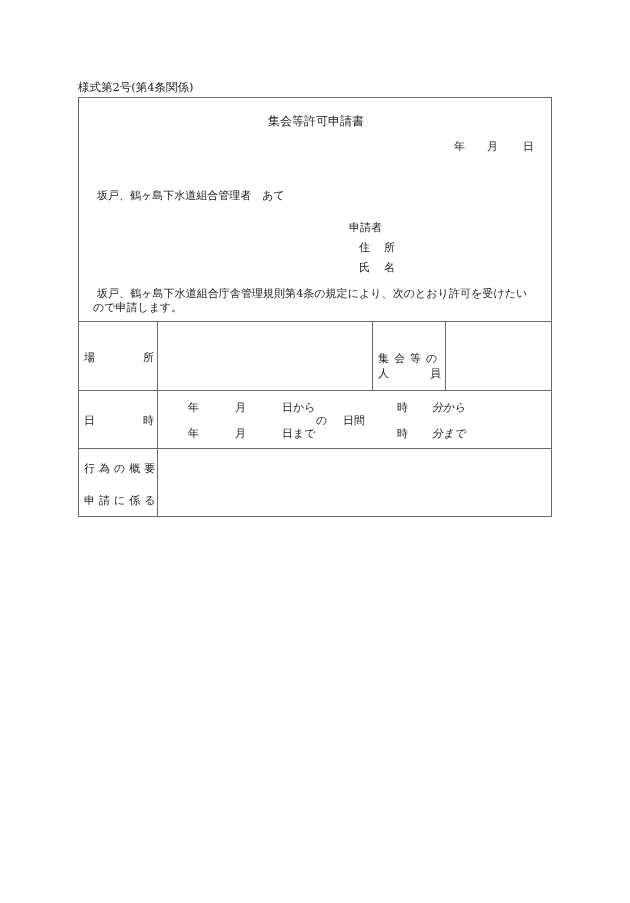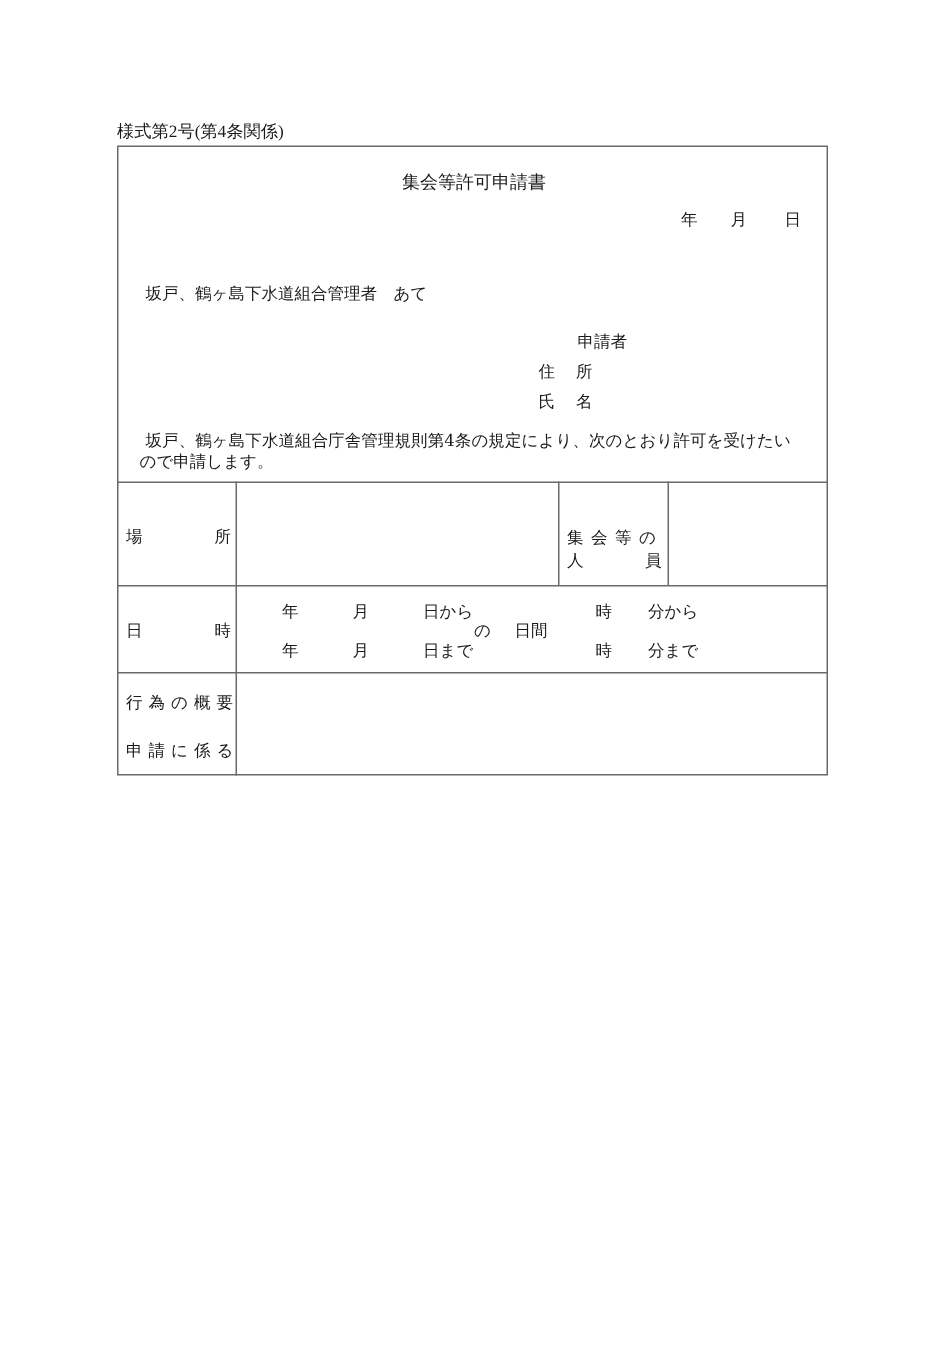--- a/index.html
+++ b/index.html
@@ -11,41 +11,41 @@
       width: 630px;
       height: 903px;
       position: relative;
       font-family: "DejaVu Serif", "Liberation Serif", serif;
       color: #1a1a1a;
       font-size: 11px;
       overflow: hidden;
     }
     .abs { position: absolute; white-space: nowrap; }
     .form-ref {
-      left: 78px; top: 80px; font-size: 11.5px; font-family: Liberation Serif, serif;
+      left: 78px; top: 80px; font-size: 11.5px;
     }
     .outer {
       position: absolute;
       left: 78px; top: 97px;
       width: 474px; height: 420px;
       border: 1px solid #6a6a6a;
       box-sizing: border-box;
     }
     .hline {
       position: absolute; height: 0; border-top: 1px solid #6a6a6a;
     }
     .vline {
       position: absolute; width: 0; border-left: 1px solid #6a6a6a;
     }
     .title { left: 268px; top: 113px; font-size: 12px; }
     .date-y { left: 454px; top: 139px; }
     .date-m { left: 487px; top: 139px; }
     .date-d { left: 523px; top: 139px; }
     .addressee { left: 97px; top: 188px; }
-    .applicant { left: 349px; top: 220px; margin-left: 36px; }
+    .applicant { left: 349px; top: 220px; }
     .addr-l1 { left: 359px; top: 240px; }
     .addr-l2 { left: 384px; top: 240px; }
     .name-l1 { left: 359px; top: 260px; }
     .name-l2 { left: 384px; top: 260px; }
     .body1 { left: 97px; top: 286px; letter-spacing: 0.05px; }
     .body2 { left: 93px; top: 300px; }
 
     .lbl-place-1 { left: 84px; top: 350px; }
     .lbl-place-2 { left: 143px; top: 350px; }
     .lbl-num-1 { left: 378px; top: 334px; letter-spacing: 5px; margin-top: 17px; }
@@ -57,21 +57,21 @@
     .dt { font-size: 11px; }
     .r1 { top: 400px; }
     .r2 { top: 426px; }
     .rm { top: 413px; }
     .c-y { left: 188px; }
     .c-m { left: 235px; }
     .c-d { left: 282px; }
     .c-no { left: 316px; }
     .c-days { left: 343px; }
     .c-h { left: 397px; }
-    .c-min { left: 432px; }
+    .c-min { left: 432px; font-style: italic; }
 
     .lbl-sum-1 { left: 84px; top: 461px; letter-spacing: 4px; }
     .lbl-sum-2 { left: 84px; top: 493px; letter-spacing: 4px; }
 
     .cell { position: absolute; }
   </style>
 </head>
 <body>
 
 <div class="abs form-ref">様式第2号(第4条関係)</div>

